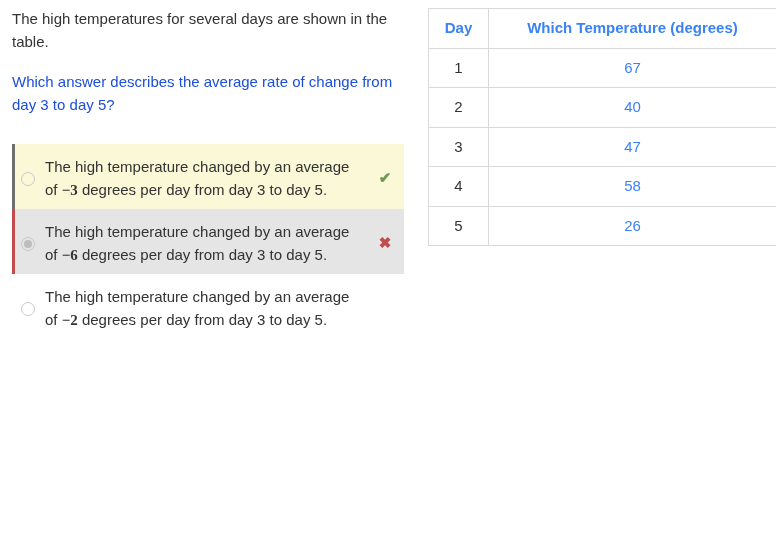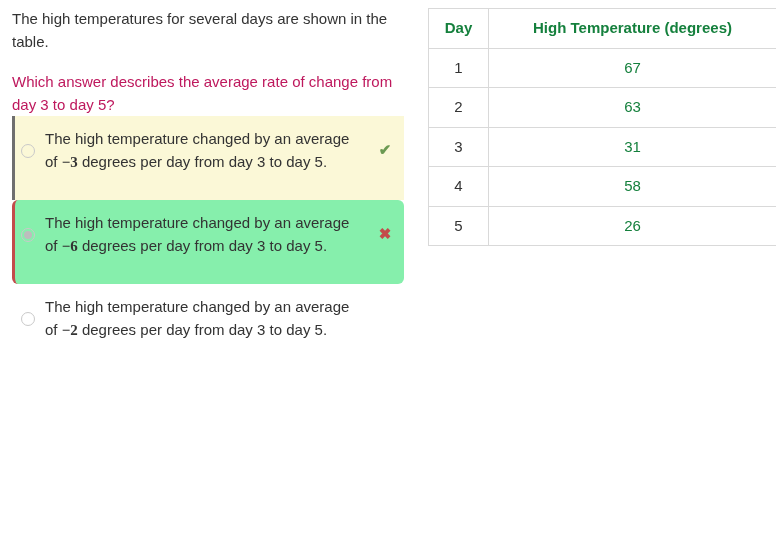--- a/index.html
+++ b/index.html
@@ -10,38 +10,37 @@
     width: 776px;
     height: 540px;
     padding: 8px 0 8px 12px;
     display: flex;
     gap: 24px;
     line-height: 1.5;
   }
   .left-col { width: 392px; flex-shrink: 0; }
   .right-col { flex: 1; padding-top: 0; }
   .prompt-text { margin-bottom: 18px; color: #333; }
-  .question-text { color: #be185d; }
+  .question-text { margin-bottom: 28px; color: #1d4ed8; }
   .choices { display: flex; flex-direction: column; }
   .choice {
     display: flex;
     align-items: center;
-    padding: 12px 10px 27px 6px;
+    padding: 12px 10px 8px 6px;
     border-left: 3px solid transparent;
     position: relative;
     gap: 10px;
   }
   .choice.correct {
     background: #fbf8d7;
     border-left-color: #6f6f6f;
   }
   .choice.selected-wrong {
-    background: #86efac;
+    background: #e5e5e5;
     border-left-color: #c34b4b;
-    border-radius: 6px;
   }
   .radio {
     width: 14px; height: 14px;
     border: 1.5px solid #c9c9c9;
     border-radius: 50%;
     flex-shrink: 0;
     position: relative;
   }
   .radio.filled::after {
     content: "";
@@ -59,21 +58,21 @@
   }
   .marker.check { color: #6b9a52; }
   .marker.cross { color: #c34b4b; }
   .mathnum { font-family: "Times New Roman", Times, serif; font-weight: bold; white-space: nowrap; }
 
   table { border-collapse: collapse; width: 100%; }
   th, td {
     border: 1px solid #d9d9d9;
     padding: 8px 10px;
     text-align: center;
-    color: #15803d;
+    color: #3b82f6;
   }
   th { font-weight: bold; background: #fff; }
   th.day-h { width: 60px; }
   td.day-c { color: #333; }
   tr td { border-top: 1px solid #d9d9d9; }
   table th:last-child, table td:last-child { border-right: none; }
   table tr:last-child td { border-bottom: 1px solid #d9d9d9; }
 </style>
 </head>
 <body>
@@ -110,35 +109,35 @@
     </div>
 
   </div>
 </div>
 
 <div class="right-col">
   <table>
     <thead>
       <tr>
         <th class="day-h">Day</th>
-        <th>High Temperature (degrees)</th>
+        <th>Which Temperature (degrees)</th>
       </tr>
     </thead>
     <tbody>
       <tr>
         <td class="day-c">1</td>
         <td>67</td>
       </tr>
       <tr>
         <td class="day-c">2</td>
-        <td>63</td>
+        <td>40</td>
       </tr>
       <tr>
         <td class="day-c">3</td>
-        <td>31</td>
+        <td>47</td>
       </tr>
       <tr>
         <td class="day-c">4</td>
         <td>58</td>
       </tr>
       <tr>
         <td class="day-c">5</td>
         <td>26</td>
       </tr>
     </tbody>

